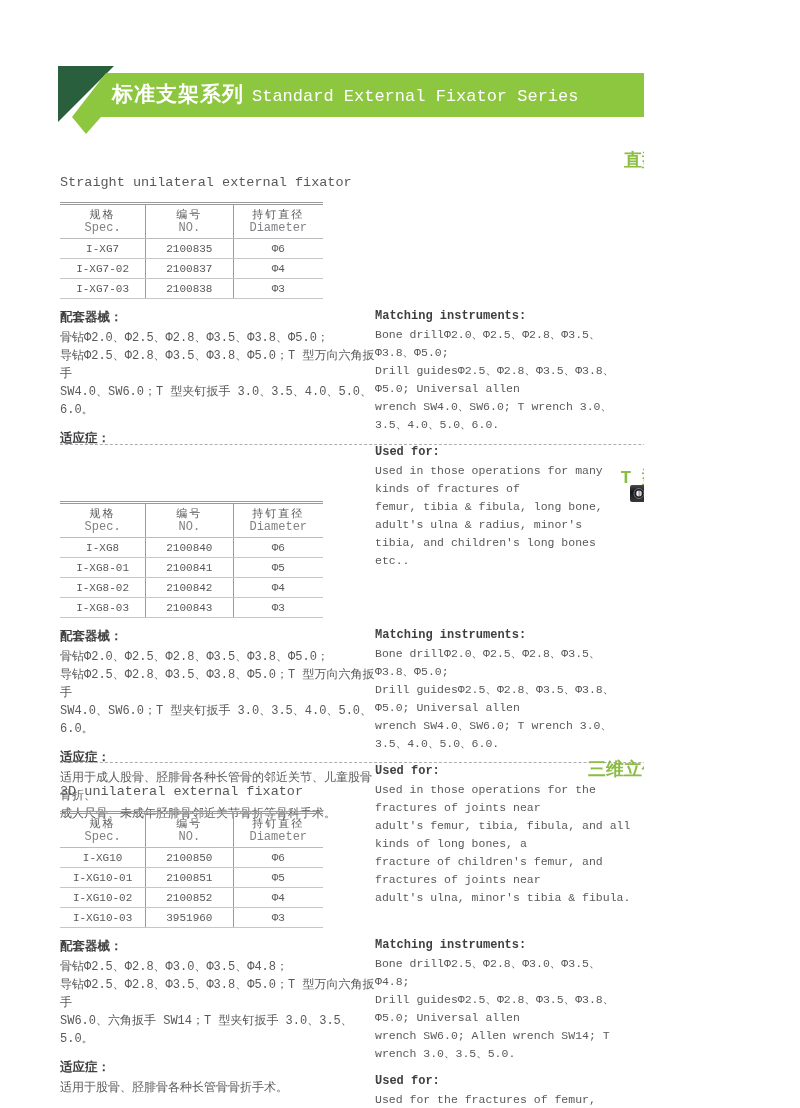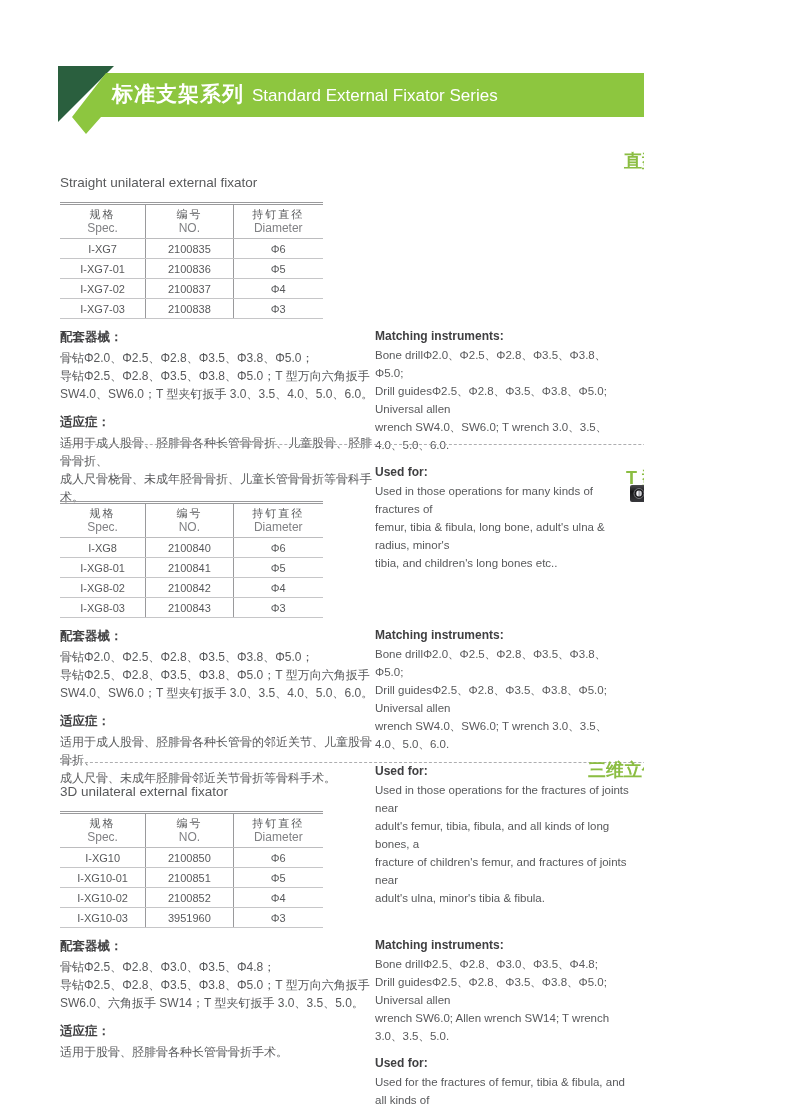--- a/index.html
+++ b/index.html
@@ -1,17 +1,17 @@
 <!DOCTYPE html>
 <html><head>
 <meta charset="utf-8">
 <style>
   html,body{margin:0;padding:0;background:#ffffff;}
   body{font-family:"Liberation Sans","DejaVu Sans",sans-serif;}
-  #page{position:relative;width:644px;height:1108px;background:#fff;overflow:hidden;}
+  #page{position:relative;width:644px;height:1108px;background:#fff;overflow:hidden;font-family:Liberation Mono, monospace;}
 
   
   #header-svg{position:absolute;left:0;top:0;}
   .h-title{position:absolute;left:112px;top:80px;color:#fff;white-space:nowrap;}
   .h-zh{font-size:21px;font-weight:bold;letter-spacing:1px;}
   .h-en{font-size:17px;margin-left:8px;}
   .logo{position:absolute;left:652px;top:76px;color:#fff;font-weight:bold;font-size:29px;letter-spacing:8px;white-space:nowrap;}
   .logo sup{font-size:10px;letter-spacing:0;vertical-align:14px;margin-left:-6px;}
 
   
@@ -83,46 +83,39 @@
             </th>
         </tr>
       </thead>
       <tbody>
         <tr>
             <td>I-XG7</td>
             <td>2100835</td>
             <td>Φ6</td>
           </tr>
         <tr>
-            <td>I-XG7-01</td>
-            <td>2100836</td>
-            <td>Φ5</td>
-          </tr>
-        <tr>
             <td>I-XG7-02</td>
             <td>2100837</td>
             <td>Φ4</td>
           </tr>
         <tr>
             <td>I-XG7-03</td>
             <td>2100838</td>
             <td>Φ3</td>
           </tr>
       </tbody>
     </table>
 
     <div class="cols">
       <div class="zh-col">
         <div class="lbl">配套器械：</div>
         <div class="txt pre">骨钻Φ2.0、Φ2.5、Φ2.8、Φ3.5、Φ3.8、Φ5.0；
 导钻Φ2.5、Φ2.8、Φ3.5、Φ3.8、Φ5.0；T 型万向六角扳手
 SW4.0、SW6.0；T 型夹钉扳手 3.0、3.5、4.0、5.0、6.0。</div>
         <div class="lbl mt">适应症：</div>
-        <div class="txt pre">适用于成人股骨、胫腓骨各种长管骨骨折、儿童股骨、胫腓骨骨折、
-成人尺骨桡骨、未成年胫骨骨折、儿童长管骨骨折等骨科手术。</div>
       </div>
       <div class="en-col">
         <div class="lbl-en">Matching instruments:</div>
         <div class="txt-en pre">Bone drillΦ2.0、Φ2.5、Φ2.8、Φ3.5、Φ3.8、Φ5.0;
 Drill guidesΦ2.5、Φ2.8、Φ3.5、Φ3.8、Φ5.0; Universal allen
 wrench SW4.0、SW6.0; T wrench 3.0、3.5、4.0、5.0、6.0.</div>
         <div class="lbl-en mt">Used for:</div>
         <div class="txt-en pre">Used in those operations for many kinds of fractures of
 femur, tibia &amp; fibula, long bone, adult's ulna &amp; radius, minor's
 tibia, and children's long bones etc..</div>

